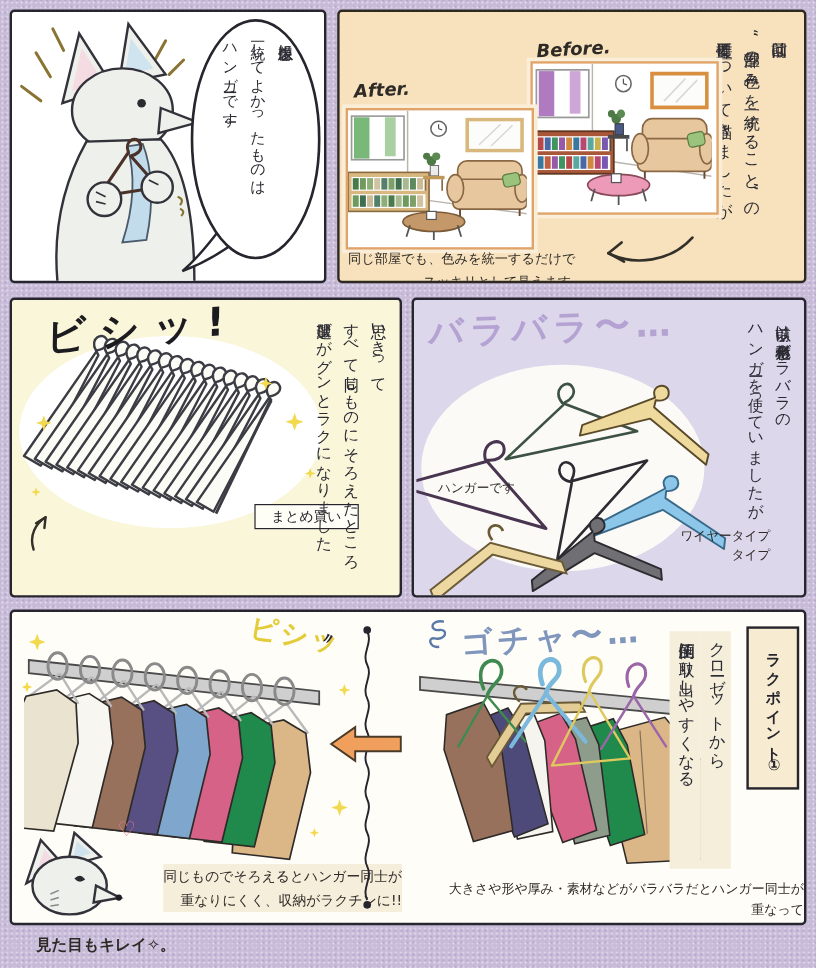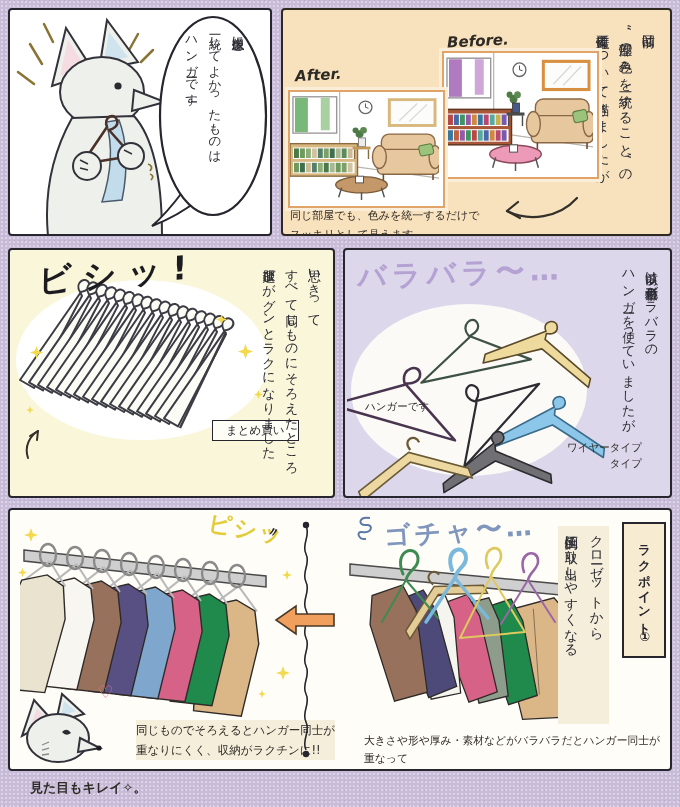--- a/index.html
+++ b/index.html
@@ -11,21 +11,21 @@
     background-size:4px 4px,5px 5px;background-position:0 0,2px 3px;}
   .panel{position:absolute;border:2.5px solid #27252d;border-radius:4px;box-sizing:border-box;overflow:hidden;}
   .abs{position:absolute;}
   .vtext{position:absolute;writing-mode:vertical-rl;text-orientation:mixed;color:#2b2b33;}
   .vtext span{display:block;}
   .hand{color:#2e2a26;}
   .hl{background:#f5eedb;}
   .spark{position:absolute;background:#f2d94e;
     clip-path:polygon(50% 0,63% 37%,100% 50%,63% 63%,50% 100%,37% 63%,0 50%,37% 37%);}
   .cap{position:absolute;font-size:11px;line-height:1.75;color:#2e2a26;}
-  .cap span{display:block;}
+  .cap span{display:block;text-align:right;}
   svg{display:block;}
 </style>
 </head>
 <body>
 
 <div class="page">
 
   <div class="panel" style="left:8px;top:8px;width:264px;height:228px;background:#ffffff;">
     <svg class="abs" style="left:0;top:4px;" width="175" height="222" viewBox="0 0 175 222">
       <g stroke="#8a7433" stroke-width="2.5" stroke-linecap="round">

